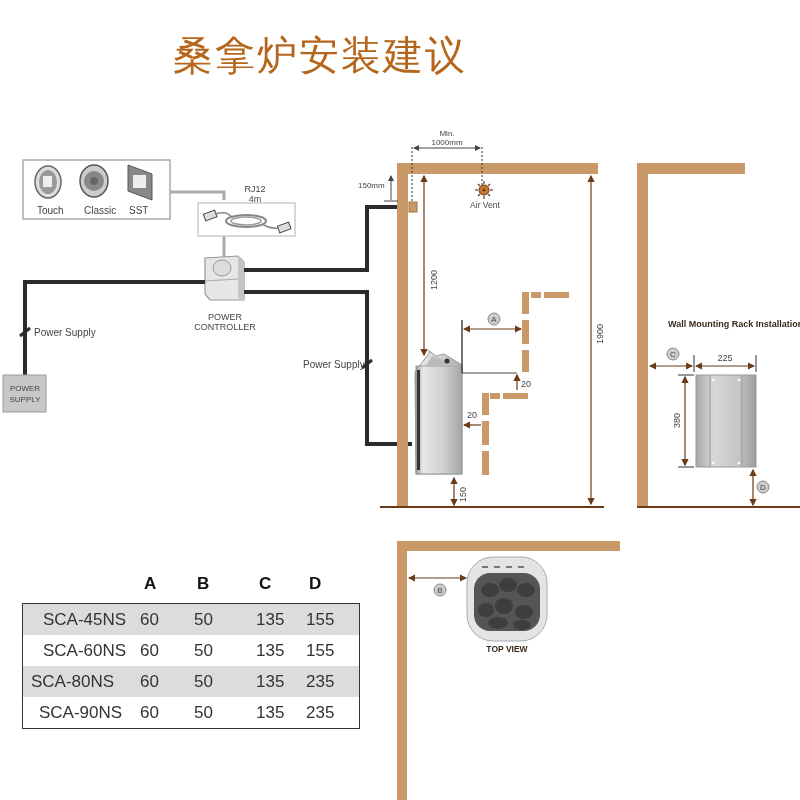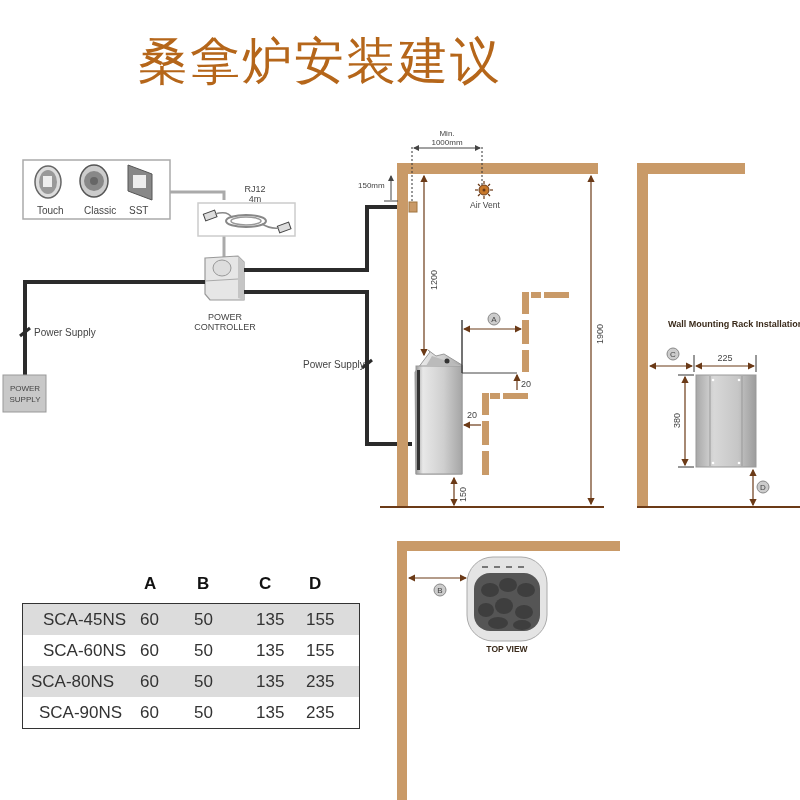--- a/index.html
+++ b/index.html
@@ -1,17 +1,17 @@
 <!DOCTYPE html>
 <html><head>
 <meta charset="utf-8">
 <style>
   html,body{margin:0;padding:0;background:#fff;}
   body{width:800px;height:800px;position:relative;overflow:hidden;font-family:"Liberation Sans",sans-serif;}
-  #title{position:absolute;left:0;top:28px;width:640px;text-align:center;font-family:"DejaVu Sans",sans-serif;font-size:50px;color:#b5661a;letter-spacing:2px;font-weight:normal;}
+  #title{position:absolute;left:0;top:28px;width:640px;text-align:center;font-family:"DejaVu Sans",sans-serif;font-size:40px;color:#b5661a;letter-spacing:2px;font-weight:normal;}
   svg#diagram{position:absolute;left:0;top:0;}
   .lbl{font-family:"Liberation Sans",sans-serif;fill:#444;}
   .lblb{font-family:"Liberation Sans",sans-serif;fill:#3a2a1a;font-weight:bold;}
   #spec-table{position:absolute;left:22px;top:603px;width:336px;border:1.5px solid #333;border-collapse:collapse;}
   #spec-head{position:absolute;left:22px;top:574px;width:336px;}
   .hcell{position:absolute;font-family:"Liberation Sans",sans-serif;font-weight:bold;font-size:17px;color:#111;}
   .row{height:31px;display:flex;align-items:center;font-family:"Liberation Sans",sans-serif;font-size:17px;color:#333;}
   .row.alt{background:#dcdcdc;}
   .cell{position:absolute;}
 </style>

